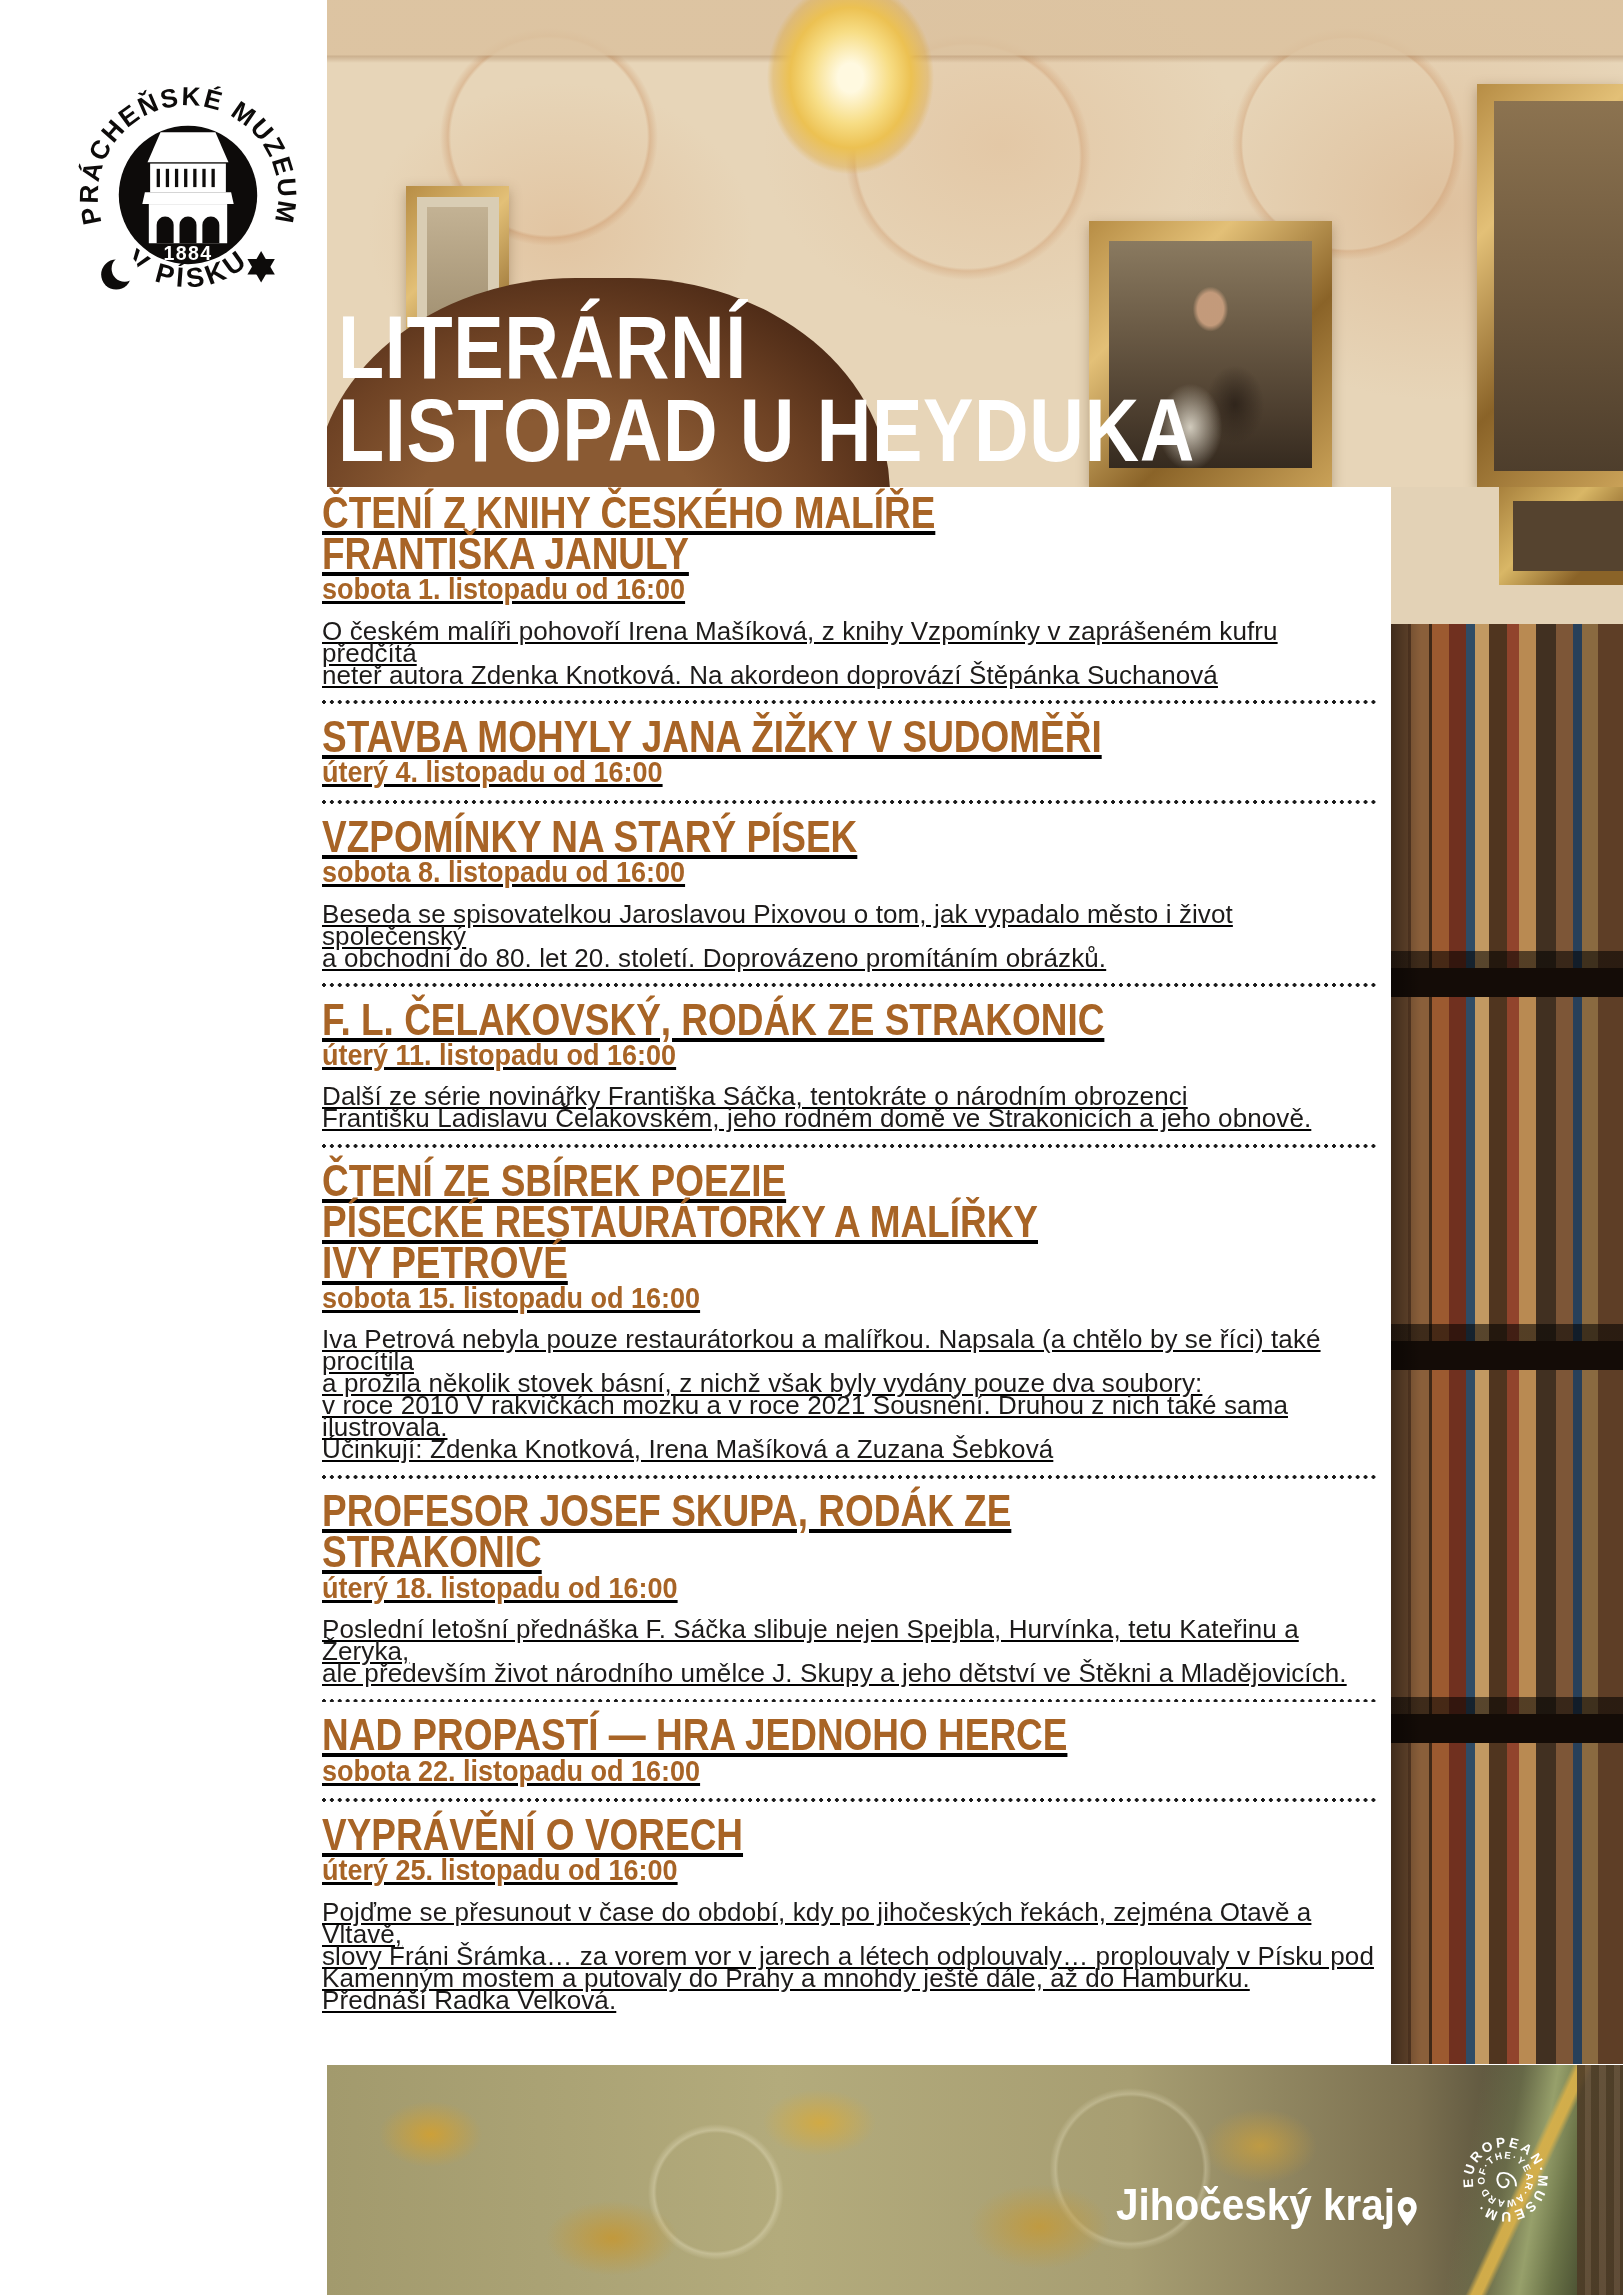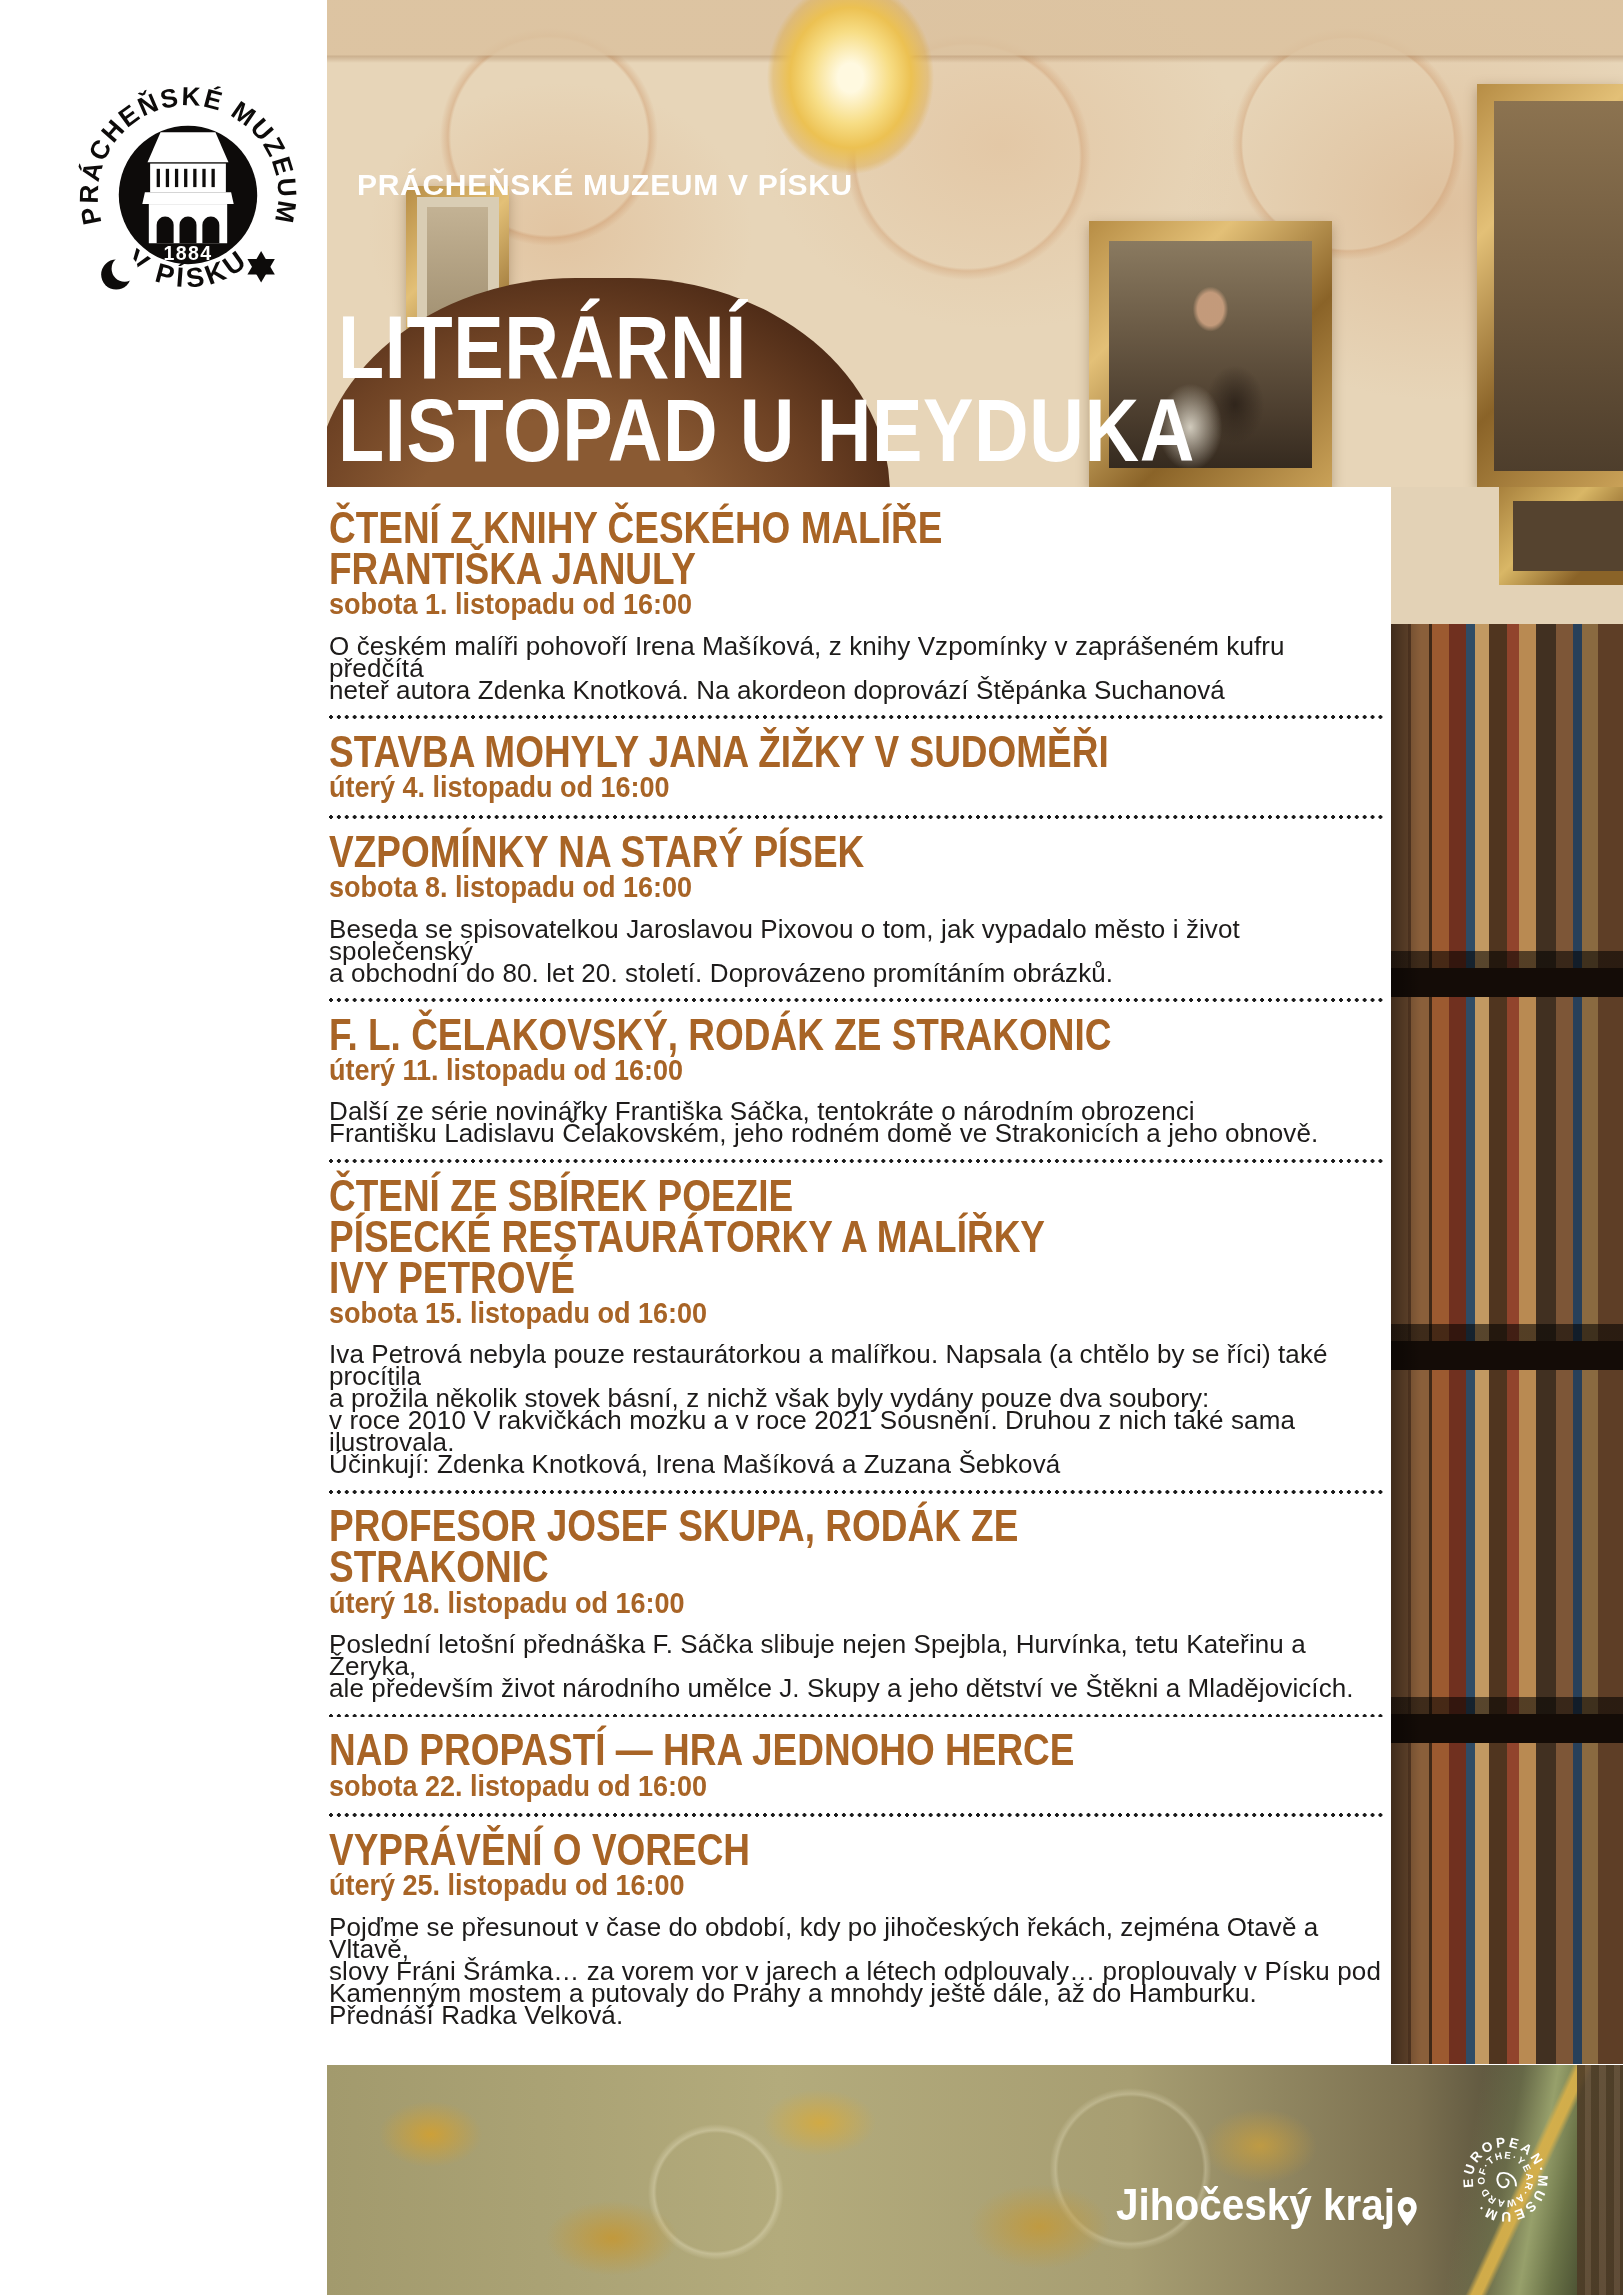--- a/index.html
+++ b/index.html
@@ -73,21 +73,21 @@
   
   .site-header{position:absolute;left:357px;top:168px;width:1220px;display:flex;justify-content:space-between;
     color:#ffffff;font-size:30px;font-weight:700;letter-spacing:0.7px;white-space:nowrap;}
 
   
   .main-title{position:absolute;left:338px;top:306px;margin:0;color:#ffffff;font-size:89px;line-height:83px;
     font-weight:700;letter-spacing:0.7px;transform:scaleX(.85);transform-origin:0 0;white-space:nowrap;}
   .main-title span{display:block;}
 
   
-  .content{position:absolute;left:329px;top:487px;width:1054px;padding-top:20px;}
+  .content{position:absolute;left:322px;top:487px;width:1054px;padding-top:5px;text-decoration:underline;}
   .event-title{margin:0;color:var(--accent,#a86426);font-size:44px;line-height:41px;font-weight:700;
     white-space:pre-line;transform:scaleX(.84);transform-origin:0 0;}
   .event-date{margin:1.3px 0 0;color:var(--accent,#a86426);font-size:30px;line-height:27.5px;font-weight:700;
     transform:scaleX(.9);transform-origin:0 0;white-space:nowrap;}
   .event-desc{margin:17px 0 0;color:#1d1b1a;font-size:26px;line-height:22px;font-weight:400;
     letter-spacing:0.1px;white-space:pre-line;}
   .separator{margin:14.4px 0 11.8px;height:3.9px;
     background-image:radial-gradient(circle at 2px 2px,#1a1a1a 0 1.7px,rgba(0,0,0,0) 1.8px);
     background-size:7.9px 3.9px;background-repeat:repeat-x;}
   .event:last-child .separator{display:none;}
@@ -168,21 +168,20 @@
         <circle cx="73" cy="321" r="20" fill="#ffffff"></circle>
       </g>
       <g>
         <polygon points="282,294 261,330 303,330" fill="#0d0b0a"></polygon>
         <polygon points="282,342 261,306 303,306" fill="#0d0b0a"></polygon>
       </g>
     </svg>
   </div>
 
   <div class="site-header">
-    <span>PRÁCHEŇSKÉ MUZEUM V PÍSKU</span>
   </div>
 
   <h1 class="main-title">
     <span>LITERÁRNÍ</span>
     <span>LISTOPAD U HEYDUKA</span>
   </h1>
 
   <div class="content">
 
     <section class="event">

